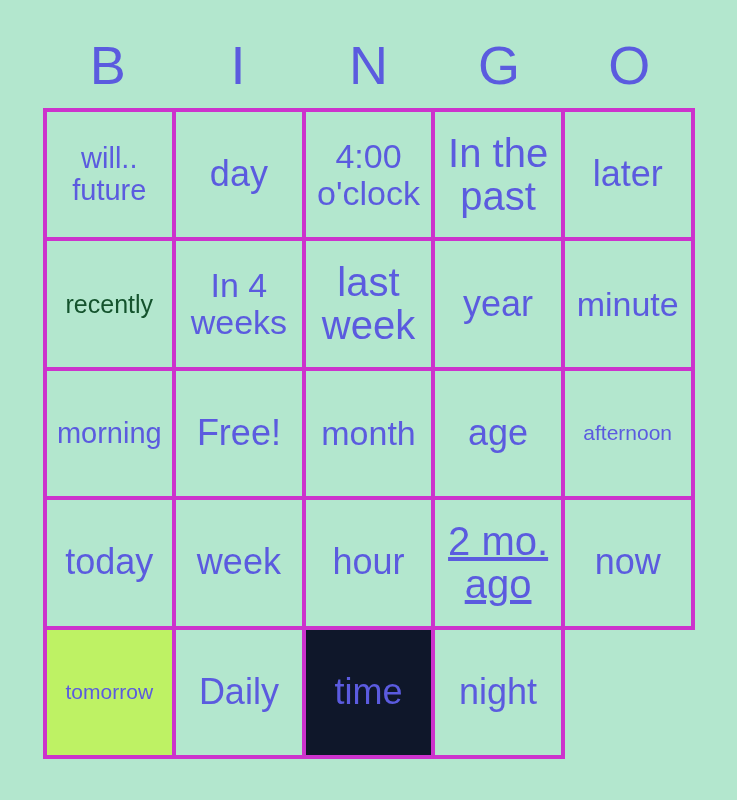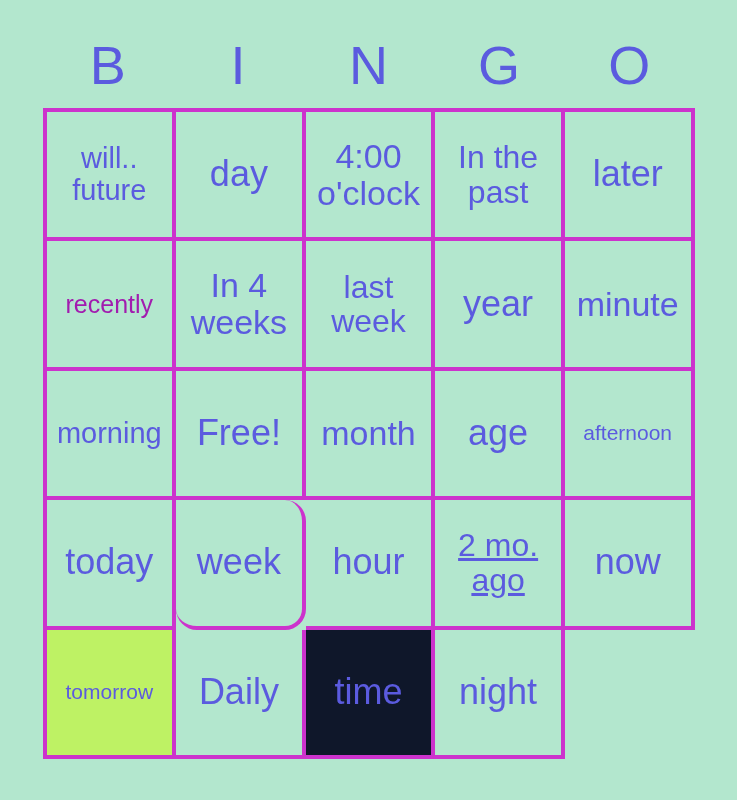--- a/index.html
+++ b/index.html
@@ -76,21 +76,21 @@
     hyphens: none;
     display: block;
     width: 100%;
   }
 
   
   .fs-xs   { font-size: 21px; }
   .fs-sm   { font-size: 25px; }
   .fs-md   { font-size: 29px; }
   .fs-lg   { font-size: 34px; }
-  .fs-xl   { font-size: 32px; }
+  .fs-xl   { font-size: 40px; }
   .fs-xxl  { font-size: 36px; }
 </style>
 </head>
 <body style="background: rgb(179, 231, 206);">
 
 <div id="bingo-card">
 
   <div id="bingo-header">
     <div class="header-letter" style="color: rgb(91, 91, 223);">B</div>
     <div class="header-letter" style="color: rgb(91, 91, 223);">I</div>
@@ -109,21 +109,21 @@
       <div class="bingo-cell" style="background: rgb(179, 231, 206); border-right-color: rgb(204, 51, 204); border-bottom-color: rgb(204, 51, 204);">
         <span class="cell-text fs-lg" style="color: rgb(91, 91, 223);">4:00 o'clock</span>
       </div>
       <div class="bingo-cell" style="background: rgb(179, 231, 206); border-right-color: rgb(204, 51, 204); border-bottom-color: rgb(204, 51, 204);">
         <span class="cell-text fs-xl" style="color: rgb(91, 91, 223);">In the past</span>
       </div>
       <div class="bingo-cell" style="background: rgb(179, 231, 206); border-right-color: rgb(204, 51, 204); border-bottom-color: rgb(204, 51, 204);">
         <span class="cell-text fs-xxl" style="color: rgb(91, 91, 223);">later</span>
       </div>
       <div class="bingo-cell" style="background: rgb(179, 231, 206); border-right-color: rgb(204, 51, 204); border-bottom-color: rgb(204, 51, 204);">
-        <span class="cell-text fs-sm" style="color: #a21caf;">recently</span>
+        <span class="cell-text fs-sm" style="color: #14532d;">recently</span>
       </div>
       <div class="bingo-cell" style="background: rgb(179, 231, 206); border-right-color: rgb(204, 51, 204); border-bottom-color: rgb(204, 51, 204);">
         <span class="cell-text fs-lg" style="color: rgb(91, 91, 223);">In 4 weeks</span>
       </div>
       <div class="bingo-cell" style="background: rgb(179, 231, 206); border-right-color: rgb(204, 51, 204); border-bottom-color: rgb(204, 51, 204);">
         <span class="cell-text fs-xl" style="color: rgb(91, 91, 223);">last week</span>
       </div>
       <div class="bingo-cell" style="background: rgb(179, 231, 206); border-right-color: rgb(204, 51, 204); border-bottom-color: rgb(204, 51, 204);">
         <span class="cell-text fs-xxl" style="color: rgb(91, 91, 223);">year</span>
       </div>
@@ -141,21 +141,21 @@
       </div>
       <div class="bingo-cell" style="background: rgb(179, 231, 206); border-right-color: rgb(204, 51, 204); border-bottom-color: rgb(204, 51, 204);">
         <span class="cell-text fs-xxl" style="color: rgb(91, 91, 223);">age</span>
       </div>
       <div class="bingo-cell" style="background: rgb(179, 231, 206); border-right-color: rgb(204, 51, 204); border-bottom-color: rgb(204, 51, 204);">
         <span class="cell-text fs-xs" style="color: rgb(91, 91, 223);">afternoon</span>
       </div>
       <div class="bingo-cell" style="background: rgb(179, 231, 206); border-right-color: rgb(204, 51, 204); border-bottom-color: rgb(204, 51, 204);">
         <span class="cell-text fs-xxl" style="color: rgb(91, 91, 223);">today</span>
       </div>
-      <div class="bingo-cell" style="background: rgb(179, 231, 206); border-right-color: rgb(204, 51, 204); border-bottom-color: rgb(204, 51, 204); border-radius: 21px;">
+      <div class="bingo-cell" style="background: rgb(179, 231, 206); border-right-color: rgb(204, 51, 204); border-bottom-color: rgb(204, 51, 204);">
         <span class="cell-text fs-xxl" style="color: rgb(91, 91, 223);">week</span>
       </div>
       <div class="bingo-cell" style="background: rgb(179, 231, 206); border-right-color: rgb(204, 51, 204); border-bottom-color: rgb(204, 51, 204);">
         <span class="cell-text fs-xxl" style="color: rgb(91, 91, 223);">hour</span>
       </div>
       <div class="bingo-cell" style="background: rgb(179, 231, 206); border-right-color: rgb(204, 51, 204); border-bottom-color: rgb(204, 51, 204);">
         <span class="cell-text fs-xl" style="color: rgb(91, 91, 223); text-decoration: underline;">2 mo. ago</span>
       </div>
       <div class="bingo-cell" style="background: rgb(179, 231, 206); border-right-color: rgb(204, 51, 204); border-bottom-color: rgb(204, 51, 204);">
         <span class="cell-text fs-xxl" style="color: rgb(91, 91, 223);">now</span>

